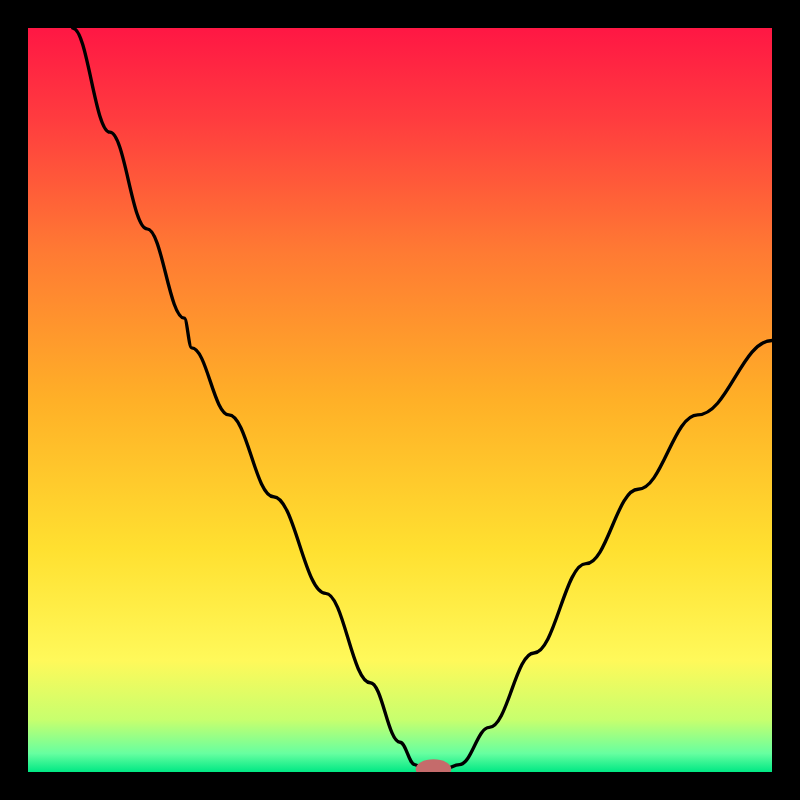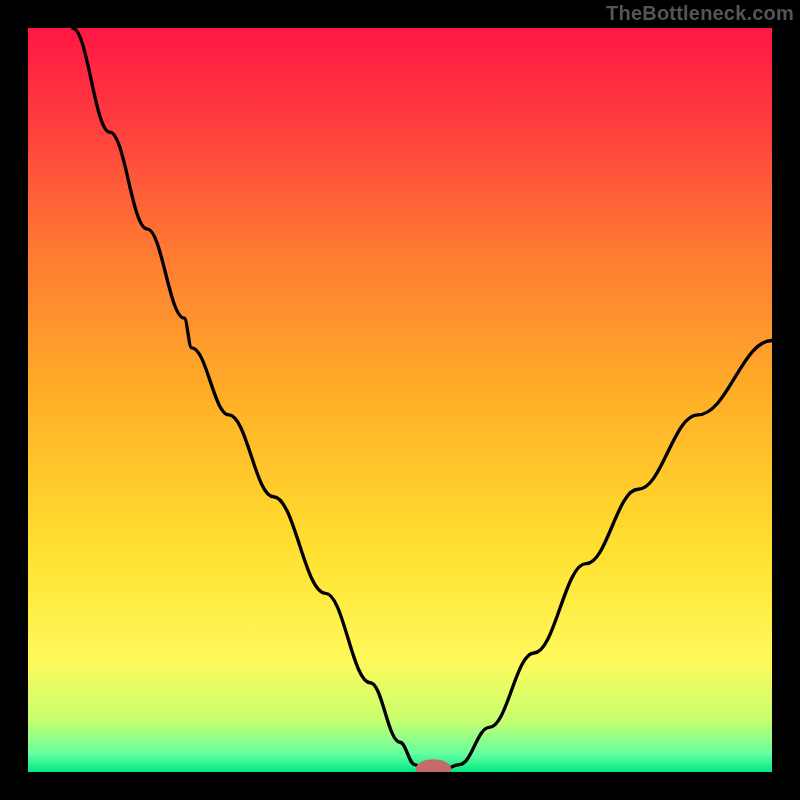--- a/index.html
+++ b/index.html
@@ -33,21 +33,20 @@
     top: 28px;
     width: 744px;
     height: 744px;
   }
   svg { display: block; }
 </style>
 </head>
 <body>
 
 <div class="frame">
-  <div class="ref-label">TheBottleneck.com</div>
 
   <div class="plot">
     <svg id="chart-svg" viewBox="0 0 100 100" preserveAspectRatio="none" width="744" height="744">
       <defs>
         <linearGradient id="bg-grad" x1="0" y1="0" x2="0" y2="1">
             <stop offset="0%" stop-color="#ff1744"></stop>
             <stop offset="12%" stop-color="#ff3b3f"></stop>
             <stop offset="30%" stop-color="#ff7a33"></stop>
             <stop offset="50%" stop-color="#ffb027"></stop>
             <stop offset="70%" stop-color="#ffe030"></stop>

